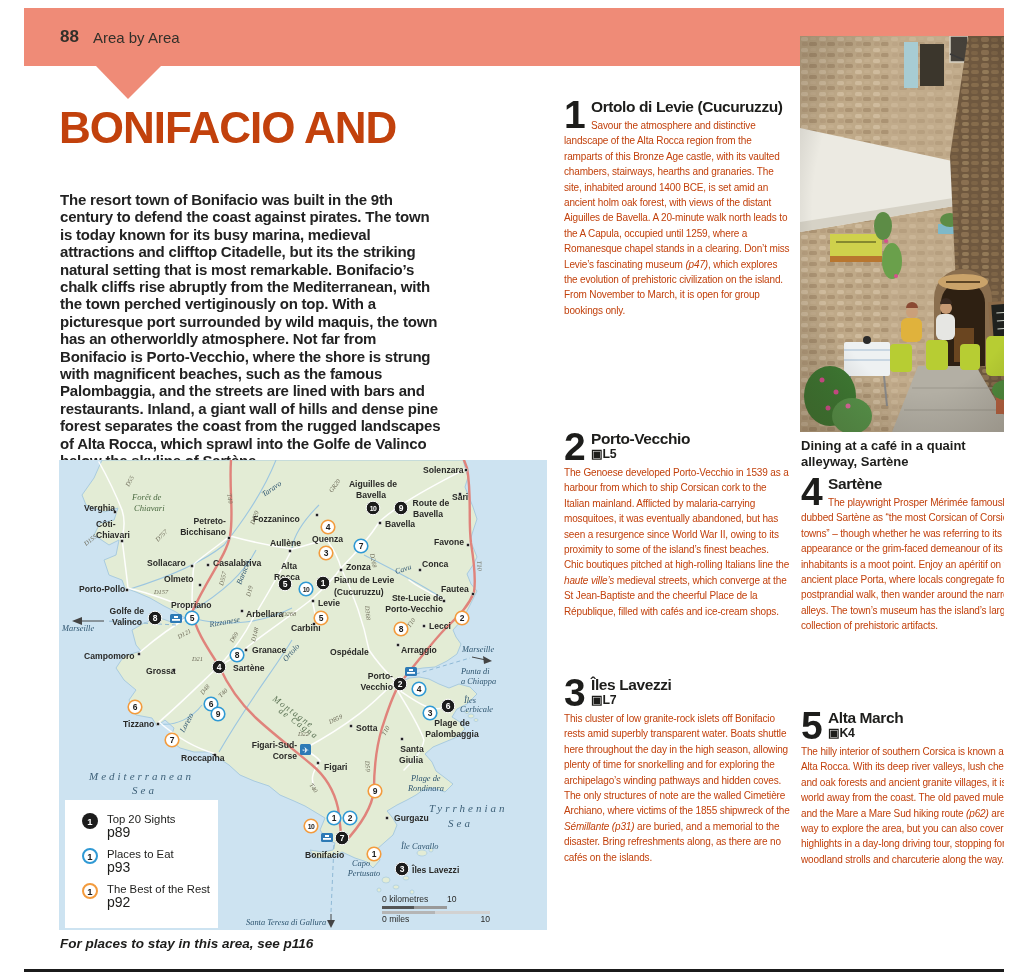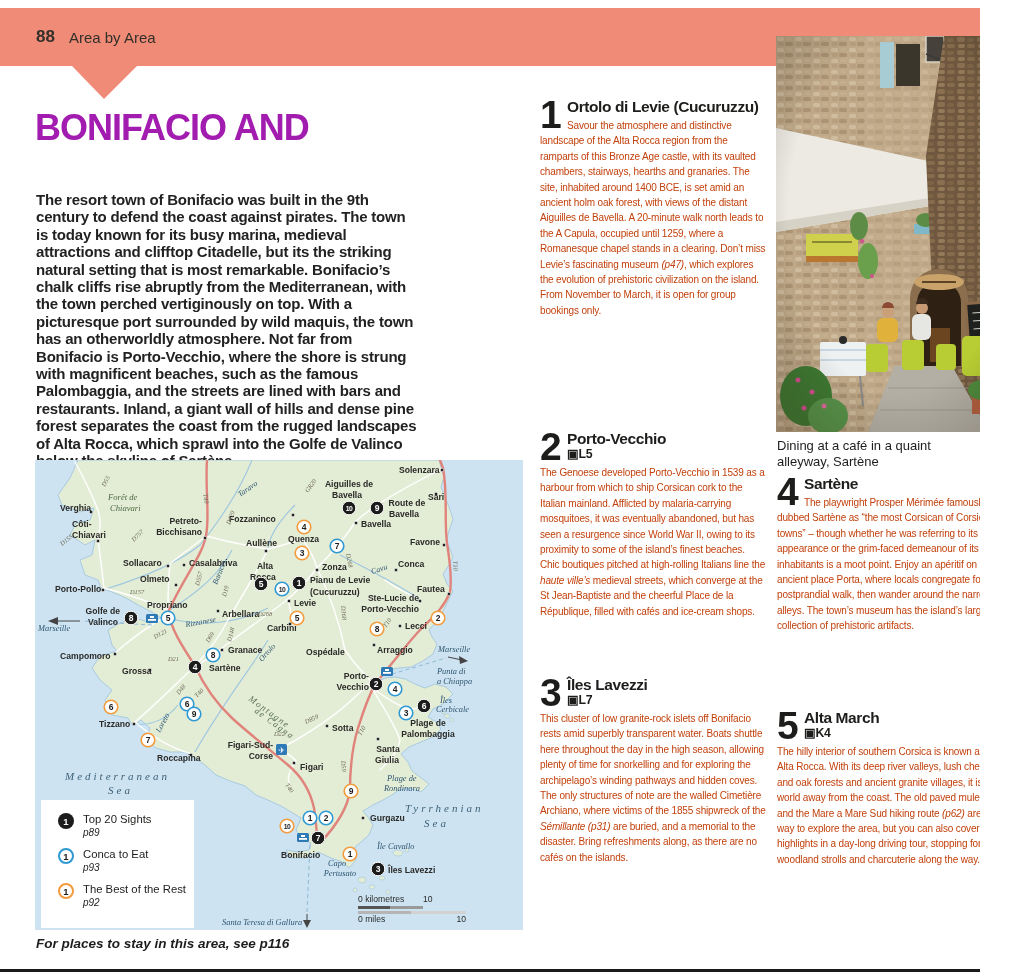--- a/index.html
+++ b/index.html
@@ -1,45 +1,45 @@
 <!DOCTYPE html>
 <html><head>
 <meta charset="utf-8">
 <style>
   html,body{margin:0;padding:0;background:#fff;}
   .page{position:relative;width:980px;height:978px;background:#ffffff;overflow:hidden;
-        font-family:"Liberation Sans",sans-serif;color:#242424;}
+        font-family:"Liberation Sans",sans-serif;color:#242424;margin-left:24px;}
   
   .banner{position:absolute;left:0;top:8px;width:1024px;height:58px;background:#ef8b77;
           display:flex;align-items:center;padding-left:36px;box-sizing:border-box;color:#33302a;}
   .banner .pnum{font-size:17px;font-weight:bold;margin-right:14px;}
   .banner .sect{font-size:15px;text-align:center;}
   .banner-tail{position:absolute;left:72px;top:66px;width:0;height:0;
                border-left:32px solid transparent;border-right:33px solid transparent;
                border-top:33px solid #ef8b77;}
   
-  .title{position:absolute;left:35px;top:113px;font-size:36px;line-height:30px;font-weight:bold;
-         letter-spacing:-1px;color:#a21caf;}
+  .title{position:absolute;left:35px;top:113px;font-size:44px;line-height:30px;font-weight:bold;
+         letter-spacing:-1px;color:#c2410c;}
   .intro{position:absolute;left:36px;top:191px;width:384px;font-size:15px;line-height:17.4px;
          font-weight:bold;letter-spacing:-0.2px;color:#222;}
   
   .entry{position:absolute;}
   .entry .num{float:left;width:27px;height:31px;font-size:39px;line-height:33px;font-weight:bold;
               color:#1d1d1b;letter-spacing:-2px;}
   .entry h3{margin:0;font-size:15.5px;line-height:17px;font-weight:bold;letter-spacing:-0.4px;color:#1d1d1b;}
   .entry .einfo{font-size:12.3px;line-height:15px;font-weight:bold;color:#1d1d1b;letter-spacing:-0.2px;}
   .entry .ebody{margin:3px 0 0 0;font-size:10px;line-height:15.4px;letter-spacing:-0.15px;color:#c2410c;}
   .col-mid{left:540px;width:226px;}
   .col-right{left:777px;width:238px;}
   #entry1{top:98px;}  #entry2{top:430px;} #entry3{top:676px;}
   #entry4{top:475px;} #entry5{top:709px;}
   
   .photo{position:absolute;left:776px;top:36px;width:248px;height:396px;}
   .caption{position:absolute;left:777px;top:438px;width:195px;font-size:13px;line-height:15.5px;
-           font-weight:normal;color:#1d1d1b;}
+           font-weight:bold;color:#1d1d1b;}
   
   .map{position:absolute;left:35px;top:460px;width:488px;height:470px;}
   .coast{fill:#e3ecd5;stroke:#a9cbdf;stroke-width:1;}
   .isle{fill:#e3ecd5;stroke:#a9cbdf;stroke-width:.7;}
   .rd-main{stroke:#e0837b;stroke-width:2.4;fill:none;stroke-linecap:round;}
   .rd-sec{stroke:#ffffff;stroke-width:1.5;fill:none;opacity:.95;stroke-linecap:round;}
   .rv{stroke:#9cc6e0;stroke-width:1.1;fill:none;}
   .ferry-dash{stroke:#8fb9d6;stroke-width:1;stroke-dasharray:4 3;fill:none;}
   .ml{font-family:"Liberation Sans",sans-serif;}
   .place{font-size:8.6px;font-weight:bold;fill:#2a2a28;}
@@ -61,21 +61,21 @@
   
   .legend{position:absolute;left:41px;top:800px;width:153px;height:128px;background:#ffffff;
           box-sizing:border-box;padding:13px 0 0 17px;}
   .litem{display:flex;margin-bottom:9px;}
   .lsym{flex:0 0 16px;width:16px;height:16px;border-radius:50%;font-size:9.5px;font-weight:bold;
         display:flex;align-items:center;justify-content:center;margin-right:9px;box-sizing:border-box;}
   .lsym.sight{background:#1c1c1c;color:#fff;}
   .lsym.eat{background:#fff;color:#1c1c1c;border:2px solid #2f99d4;}
   .lsym.rest{background:#fff;color:#1c1c1c;border:2px solid #f39b3d;}
   .ltxt{font-size:11.3px;line-height:12.5px;color:#1d1d1b;}
-  .lpage{font-style:italic;font-size:10px;}
+  .lpage{font-size:14px;}
   
   .footer{position:absolute;left:36px;top:936px;font-size:13.5px;font-style:italic;font-weight:bold;color:#1d1d1b;}
   .page-edge{position:absolute;left:0;top:969px;width:1024px;height:3px;background:#1b1b1b;}
 </style>
 </head>
 <body>
 
 <div class="page">
 
   <div class="banner">
@@ -564,21 +564,21 @@
   </svg>
 
   <div class="legend">
     <div class="litem">
       <span class="lsym sight">1</span>
       <span class="ltxt"><span>Top 20 Sights</span><br>
         <span class="lpage">p89</span></span>
     </div>
     <div class="litem">
       <span class="lsym eat">1</span>
-      <span class="ltxt"><span>Conca to Eat</span><br>
+      <span class="ltxt"><span>Places to Eat</span><br>
         <span class="lpage">p93</span></span>
     </div>
     <div class="litem">
       <span class="lsym rest">1</span>
       <span class="ltxt"><span>The Best of the Rest</span><br>
         <span class="lpage">p92</span></span>
     </div>
   </div>
 
   <div class="entry col-mid" id="entry1">

